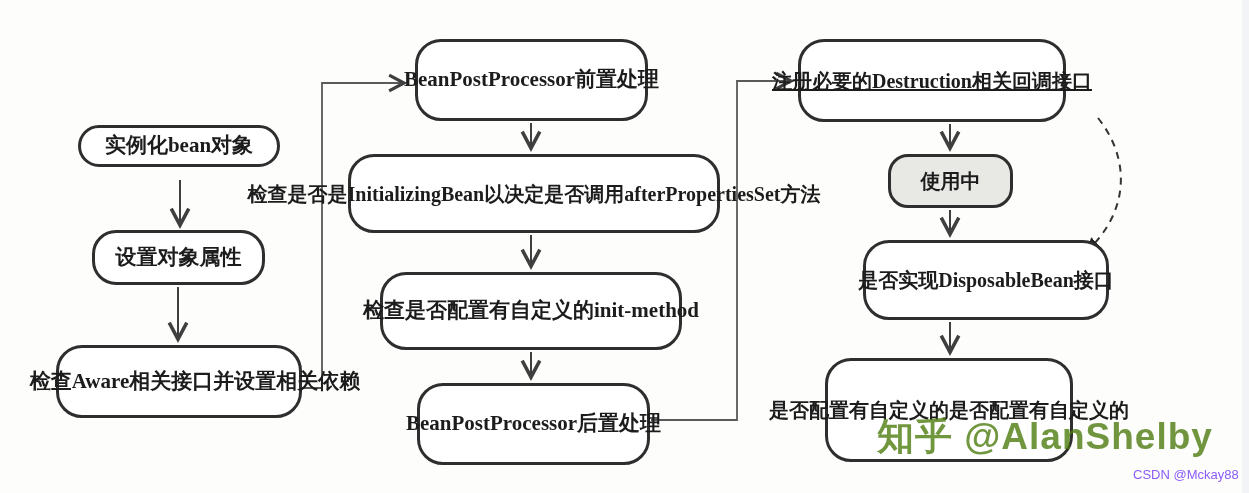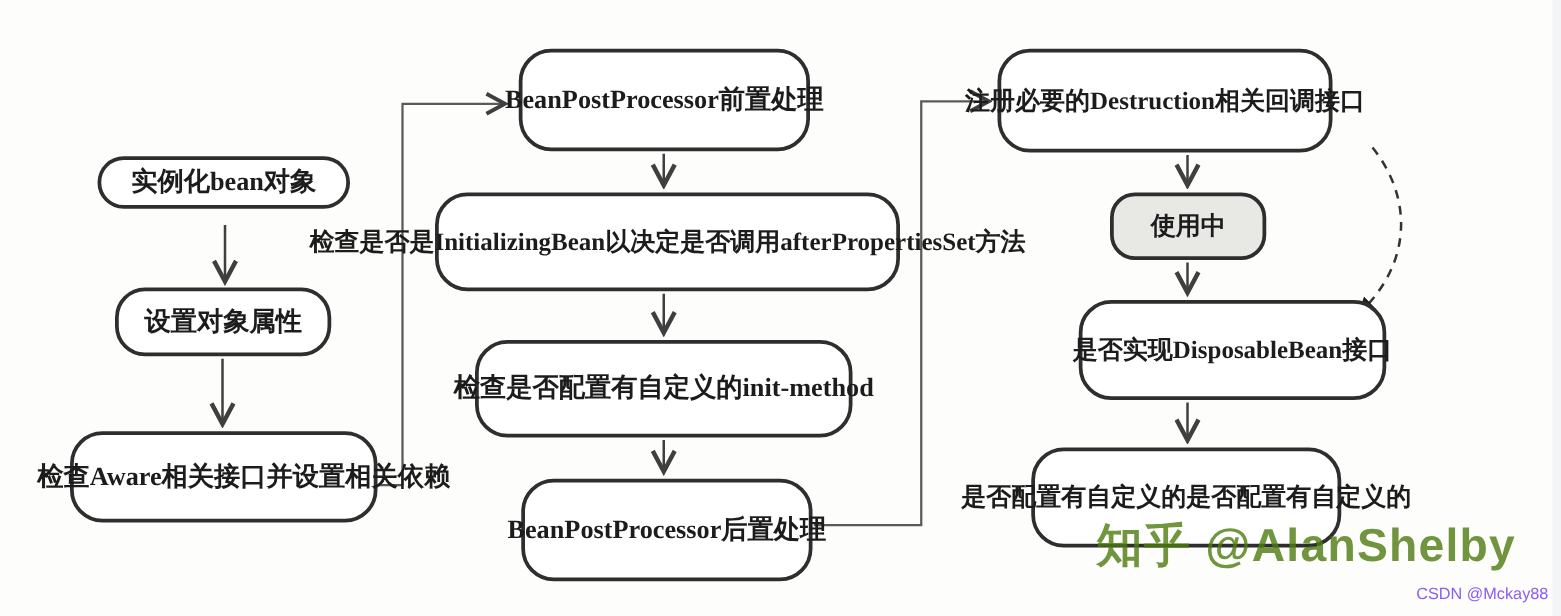--- a/index.html
+++ b/index.html
@@ -112,35 +112,35 @@
   <div class="node" style="left:380px;top:272px;width:302px;height:78px;font-size:21px;">
     <span class="ln">检查是否配置有自定义的</span>
     <span class="ln">init-method</span>
   </div>
 
   <div class="node" style="left:417px;top:383px;width:233px;height:82px;font-size:21px;">
     <span class="ln">BeanPostProcessor</span>
     <span class="ln">后置处理</span>
   </div>
 
-  <div class="node" style="left:798px;top:39px;width:268px;height:83px;font-size:20px;">
+  <div class="node" style="left:798px;top:39px;width:268px;height:83px;font-size:20px;text-decoration:underline;">
     <span class="ln">注册必要的</span>
     <span class="ln">Destruction相关回调接口</span>
   </div>
 
   <div class="node node-gray" style="left:888px;top:154px;width:125px;height:54px;border-radius:20px;font-size:20px;">
     <span class="ln">使用中</span>
   </div>
 
   <div class="node" style="left:827px;top:240px;width:246px;height:80px;font-size:20px;margin-left:36px;">
     <span class="ln">是否实现</span>
     <span class="ln">DisposableBean接口</span>
   </div>
 
-  <div class="node" style="left:825px;top:358px;width:248px;height:80px;font-size:20px;">
+  <div class="node" style="left:825px;top:358px;width:248px;height:104px;font-size:20px;">
     <span class="ln">是否配置有自定义的</span>
     <span class="ln">是否配置有自定义的</span>
   </div>
 
   <div class="wm-big" style="left:877px;top:412px;">知乎 @AlanShelby</div>
   <div class="wm-small" style="left:1133px;top:467px;">CSDN @Mckay88</div>
 
   <div id="edge-strip"></div>
 </div>
 

